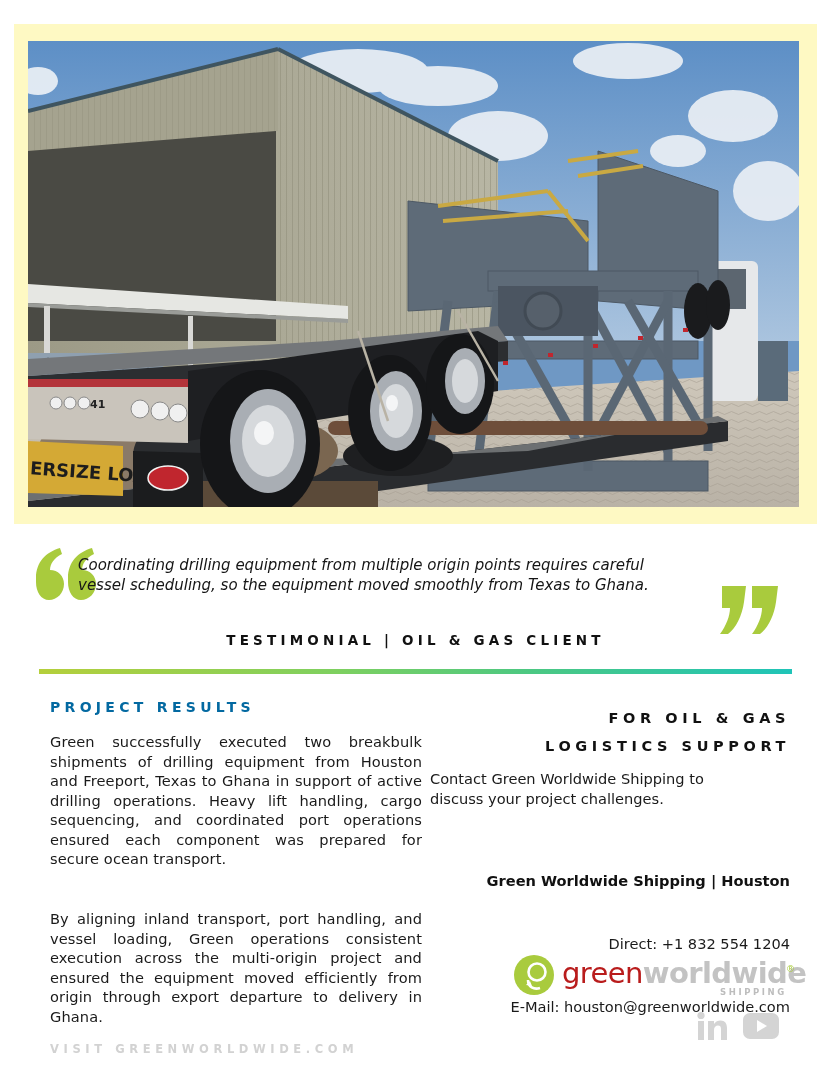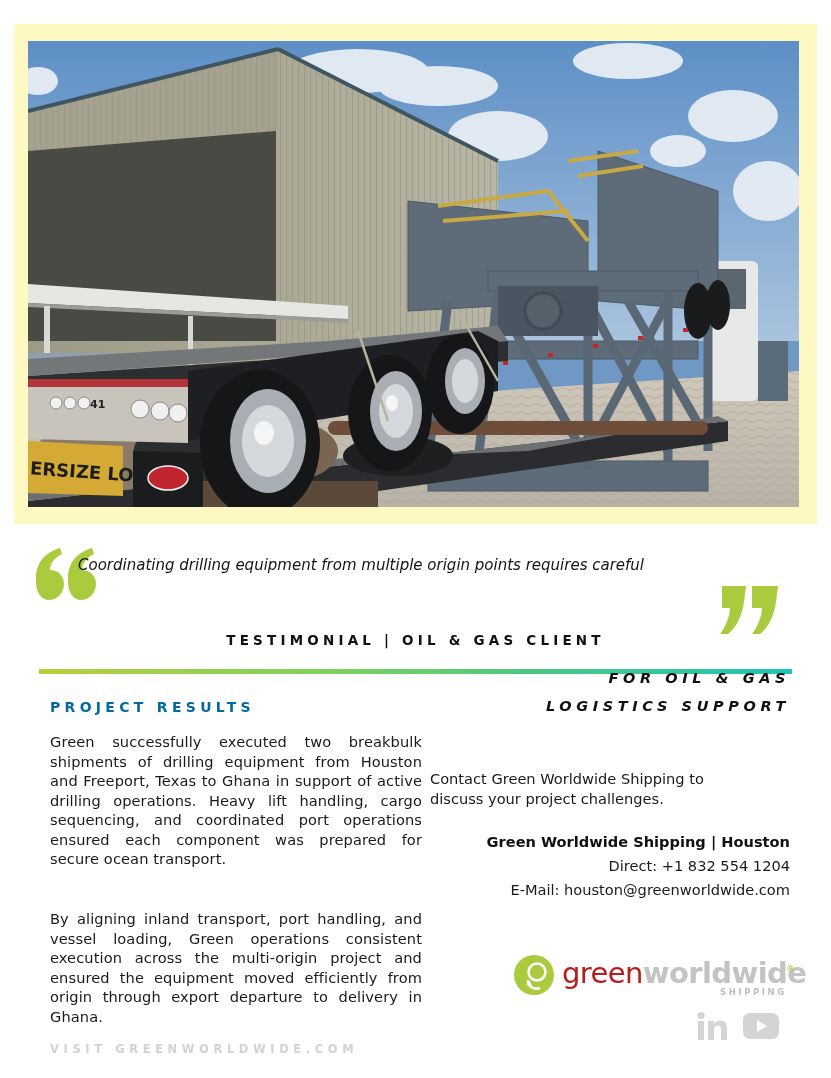--- a/index.html
+++ b/index.html
@@ -49,33 +49,33 @@
   }
   .results-p1 { top: 732px; }
   .results-p2 { top: 909px; }
   .visit-link {
     position: absolute; left: 50px; top: 1042px;
     font-weight: bold; font-size: 11.5px; letter-spacing: 4.6px; color: #d2d2d2;
     text-decoration: none;
   }
 
   .support-title {
-    position: absolute; right: 41px; top: 664px; width: 360px; text-align: right;
-    font-weight: bold; font-size: 14.5px; letter-spacing: 4.6px; line-height: 28px; color: #111; font-style: italic;
+    position: absolute; right: 41px; top: 704px; width: 360px; text-align: right;
+    font-weight: bold; font-size: 14.5px; letter-spacing: 4.6px; line-height: 28px; color: #111;
   }
   .contact-intro {
     position: absolute; right: 41px; top: 769px; width: 360px; 
     font-size: 14.6px; line-height: 20px; color: #1a1a1a;
   }
   .contact-block {
     position: absolute; right: 41px; top: 830px; width: 380px; text-align: right;
     font-size: 14.6px; line-height: 24px; color: #1a1a1a;
   }
   .contact-block .company { font-weight: bold; color: #111; }
-  .contact-block .line { display: block; white-space: nowrap; }
+  .contact-block .line { display: block; white-space: nowrap; margin-top: 39px; }
   .contact-block a { color: #1a1a1a; text-decoration: none; }
 
   .logo {
     position: absolute; left: 514px; top: 955px; width: 286px; height: 44px;
   }
   .logo-mark { position: absolute; left: 0; top: 0; width: 40px; height: 40px; }
   .logo-word {
     position: absolute; left: 48px; top: 0px;
     font-family: "DejaVu Sans", sans-serif; font-size: 29px; line-height: 36px;
     letter-spacing: -0.6px; white-space: nowrap;
@@ -271,20 +271,21 @@
     </svg>
   </div>
 </div>
 
 <svg class="quote-open" viewBox="0 0 64 52">
   <path d="M2 30 C2 14 12 4 26 0 L28 6 C20 10 16 16 16 22 C24 22 30 28 30 36 C30 45 23 52 15 52 C7 52 2 44 2 34 Z" fill="#a9cb3d"></path>
   <path d="M34 30 C34 14 44 4 58 0 L60 6 C52 10 48 16 48 22 C56 22 62 28 62 36 C62 45 55 52 47 52 C39 52 34 44 34 34 Z" fill="#a9cb3d"></path>
 </svg>
 <div class="quote-text">
   <div>Coordinating drilling equipment from multiple origin points requires careful</div>
+  <div>vessel scheduling, so the equipment moved smoothly from Texas to Ghana.</div>
 </div>
 <svg class="quote-close" viewBox="0 0 62 48">
   <path d="M4 0 L28 0 L26 16 C24 30 18 42 10 48 L2 48 C8 40 12 30 12 22 L4 22 Z" fill="#a9cb3d"></path>
   <path d="M34 0 L60 0 L58 16 C56 30 50 42 42 48 L34 48 C40 40 44 30 44 22 L34 22 Z" fill="#a9cb3d"></path>
 </svg>
 <div class="testimonial-label">TESTIMONIAL | OIL &amp; GAS CLIENT</div>
 
 <div class="gradient-rule"></div>
 
 <div class="results-title">PROJECT RESULTS</div>

